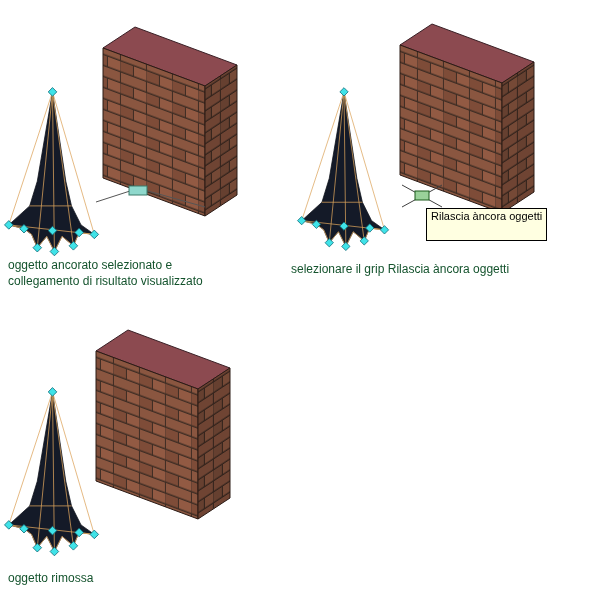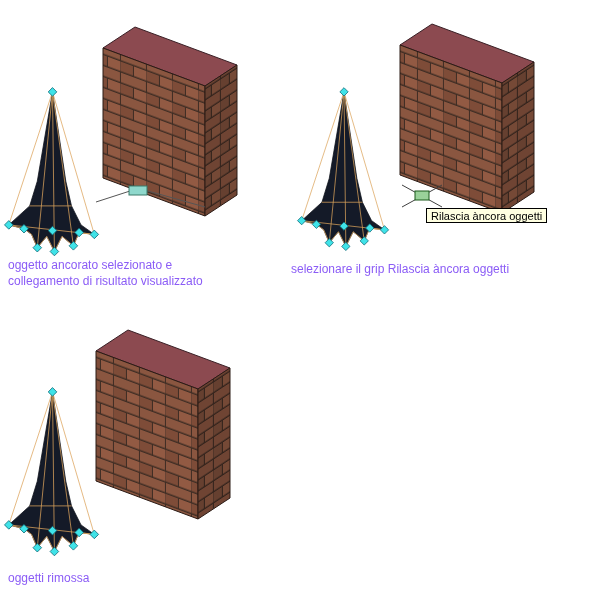--- a/index.html
+++ b/index.html
@@ -8,31 +8,31 @@
     width: 609px;
     height: 612px;
     background: #ffffff;
     font-family: "Liberation Sans", sans-serif;
     overflow: hidden;
   }
   svg.scene { position: absolute; }
   .caption {
     position: absolute;
     font-size: 12px;
-    color: #8b5cf6;
+    color: #14532d;
     line-height: 16px;
     white-space: nowrap;
   }
   .tooltip {
     position: absolute;
     font-size: 11px;
     color: #000000;
     background: #ffffe1;
     border: 1px solid #000000;
-    padding: 1px 4px 0 4px;
+    padding: 1px 4px 18px 4px;
     white-space: nowrap;
     z-index: 5;
   }
 </style>
 </head>
 <body>
 
 <div id="canvas">
 
   <svg width="0" height="0" style="position:absolute" aria-hidden="true">
@@ -114,16 +114,16 @@
   <div class="caption" style="left:8px;top:257px">
     <div>oggetto ancorato selezionato e</div>
     <div>collegamento di risultato visualizzato</div>
   </div>
 
   <div class="caption" style="left:291px;top:261px">
     <div>selezionare il grip Rilascia àncora oggetti</div>
   </div>
 
   <div class="caption" style="left:8px;top:570px">
-    <div>oggetti rimossa</div>
+    <div>oggetto rimossa</div>
   </div>
 
 </div>
 
 </body></html>

